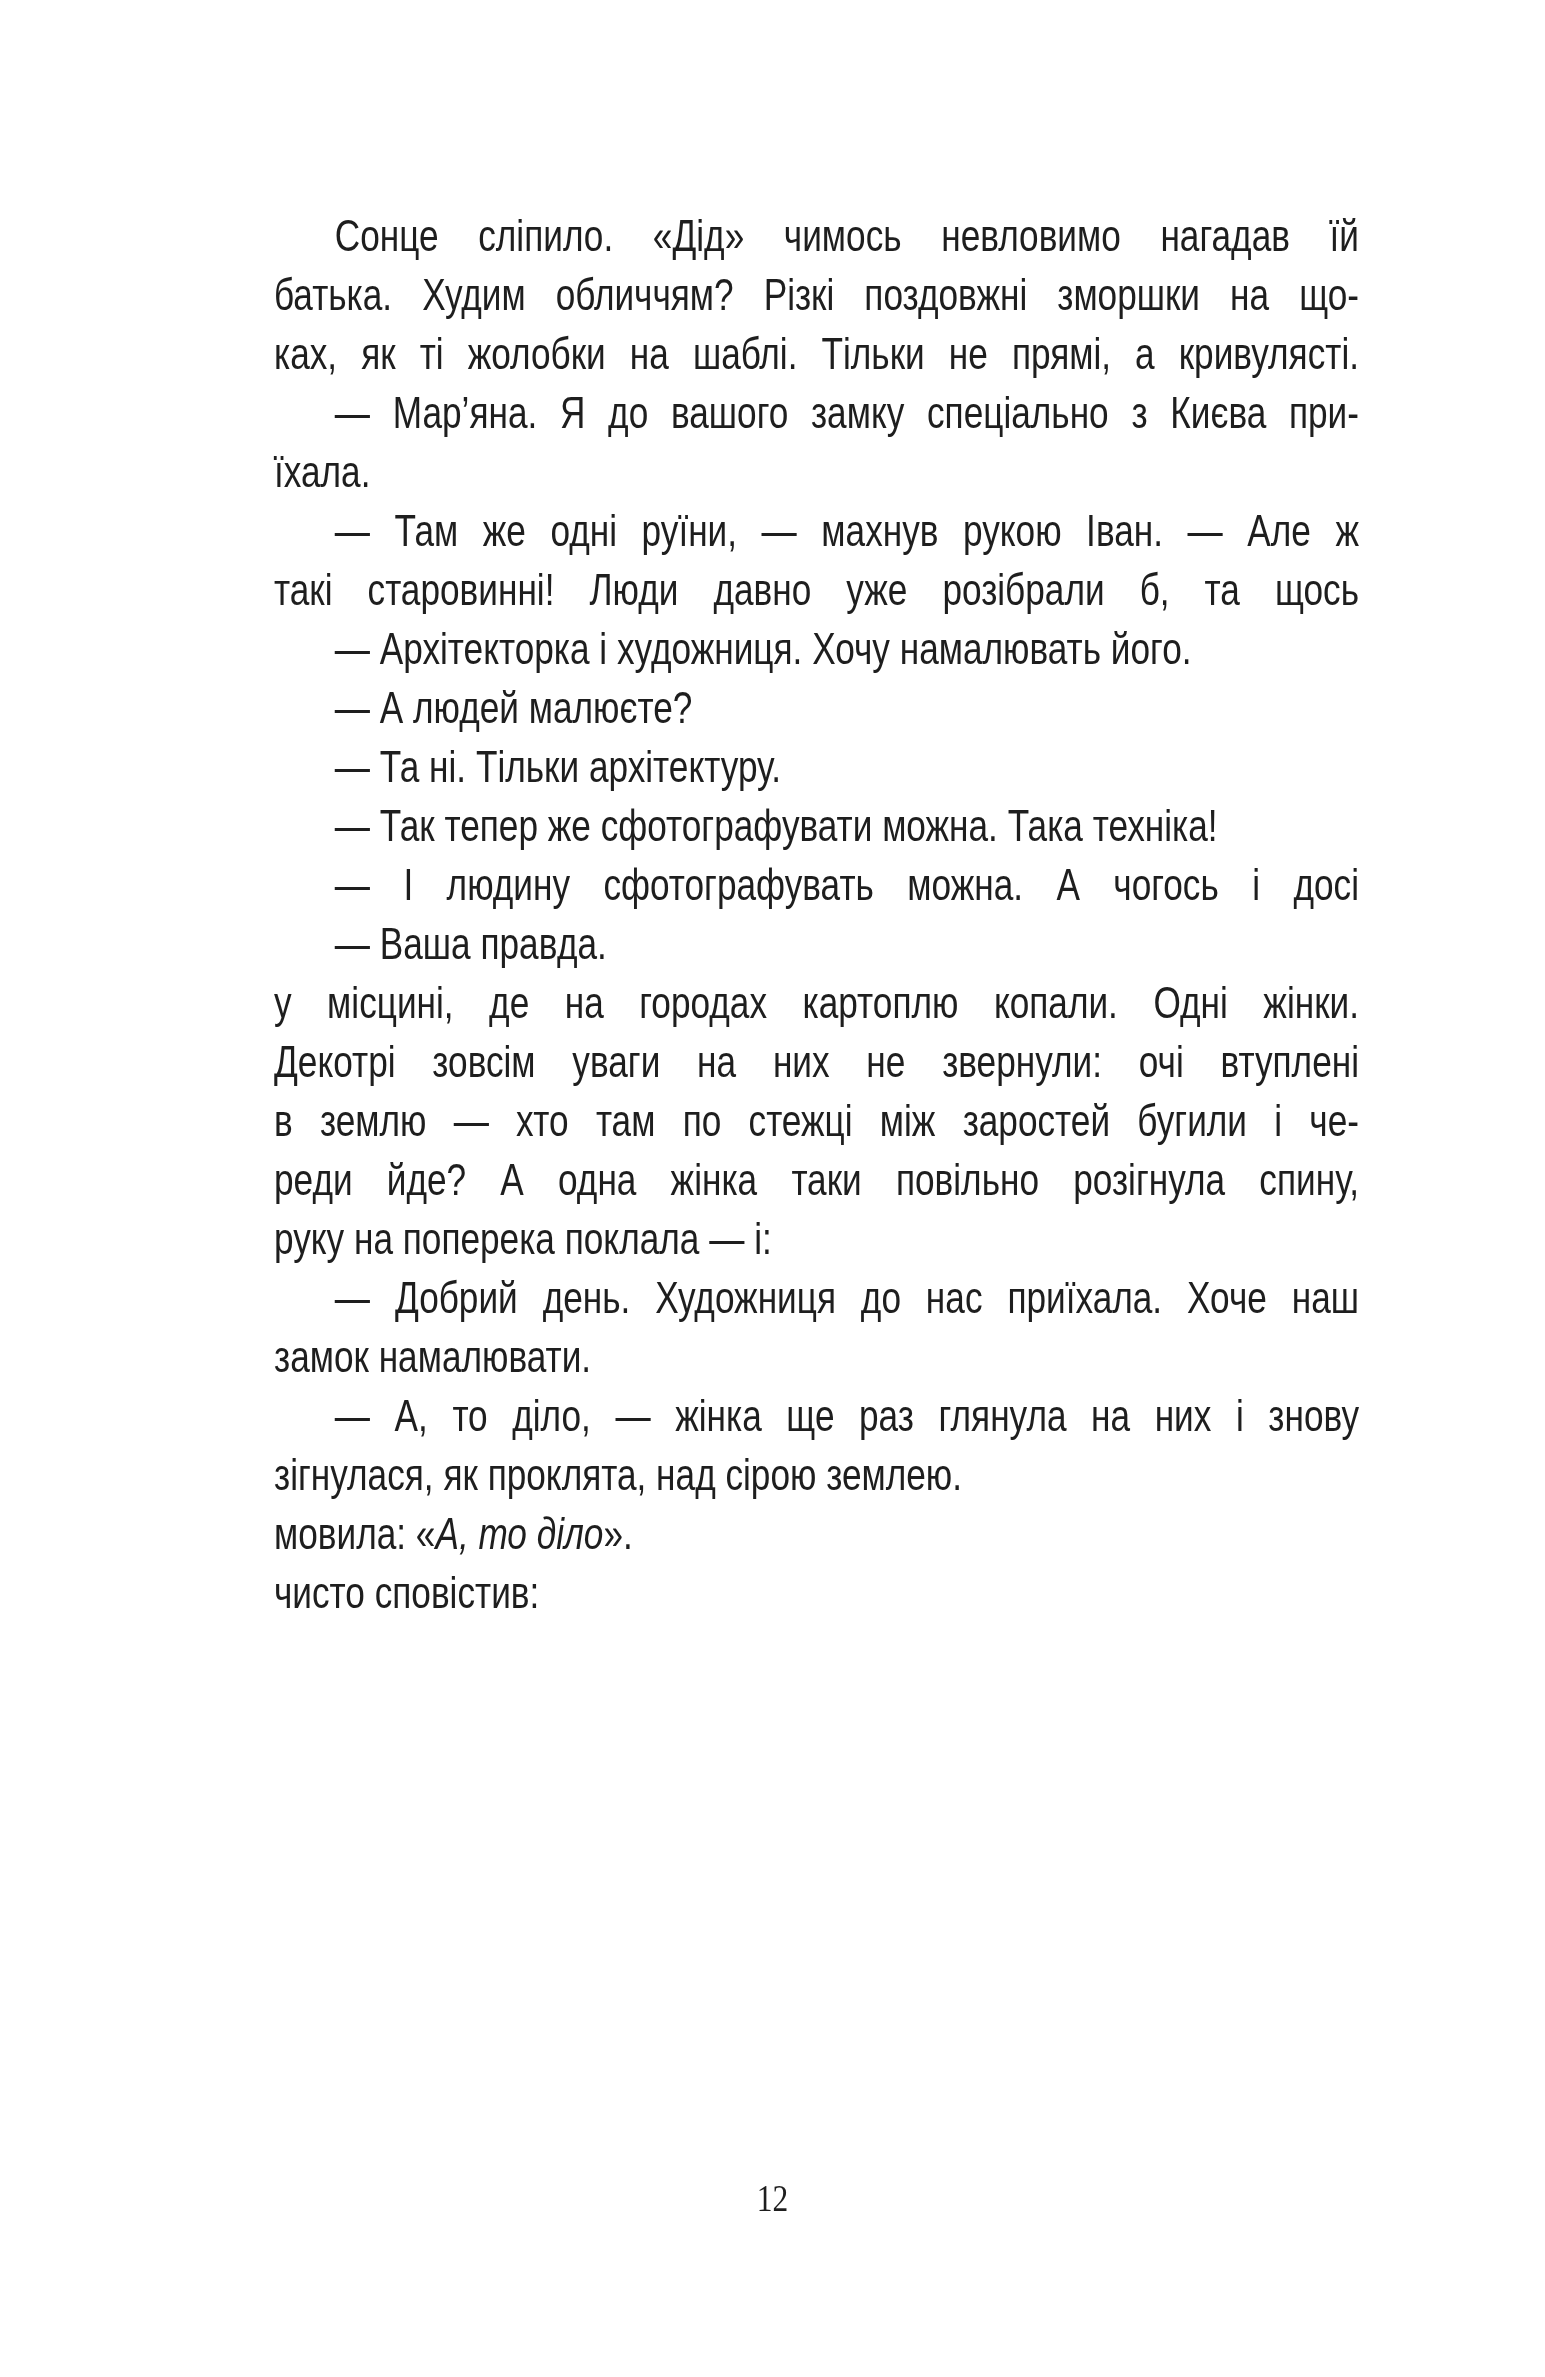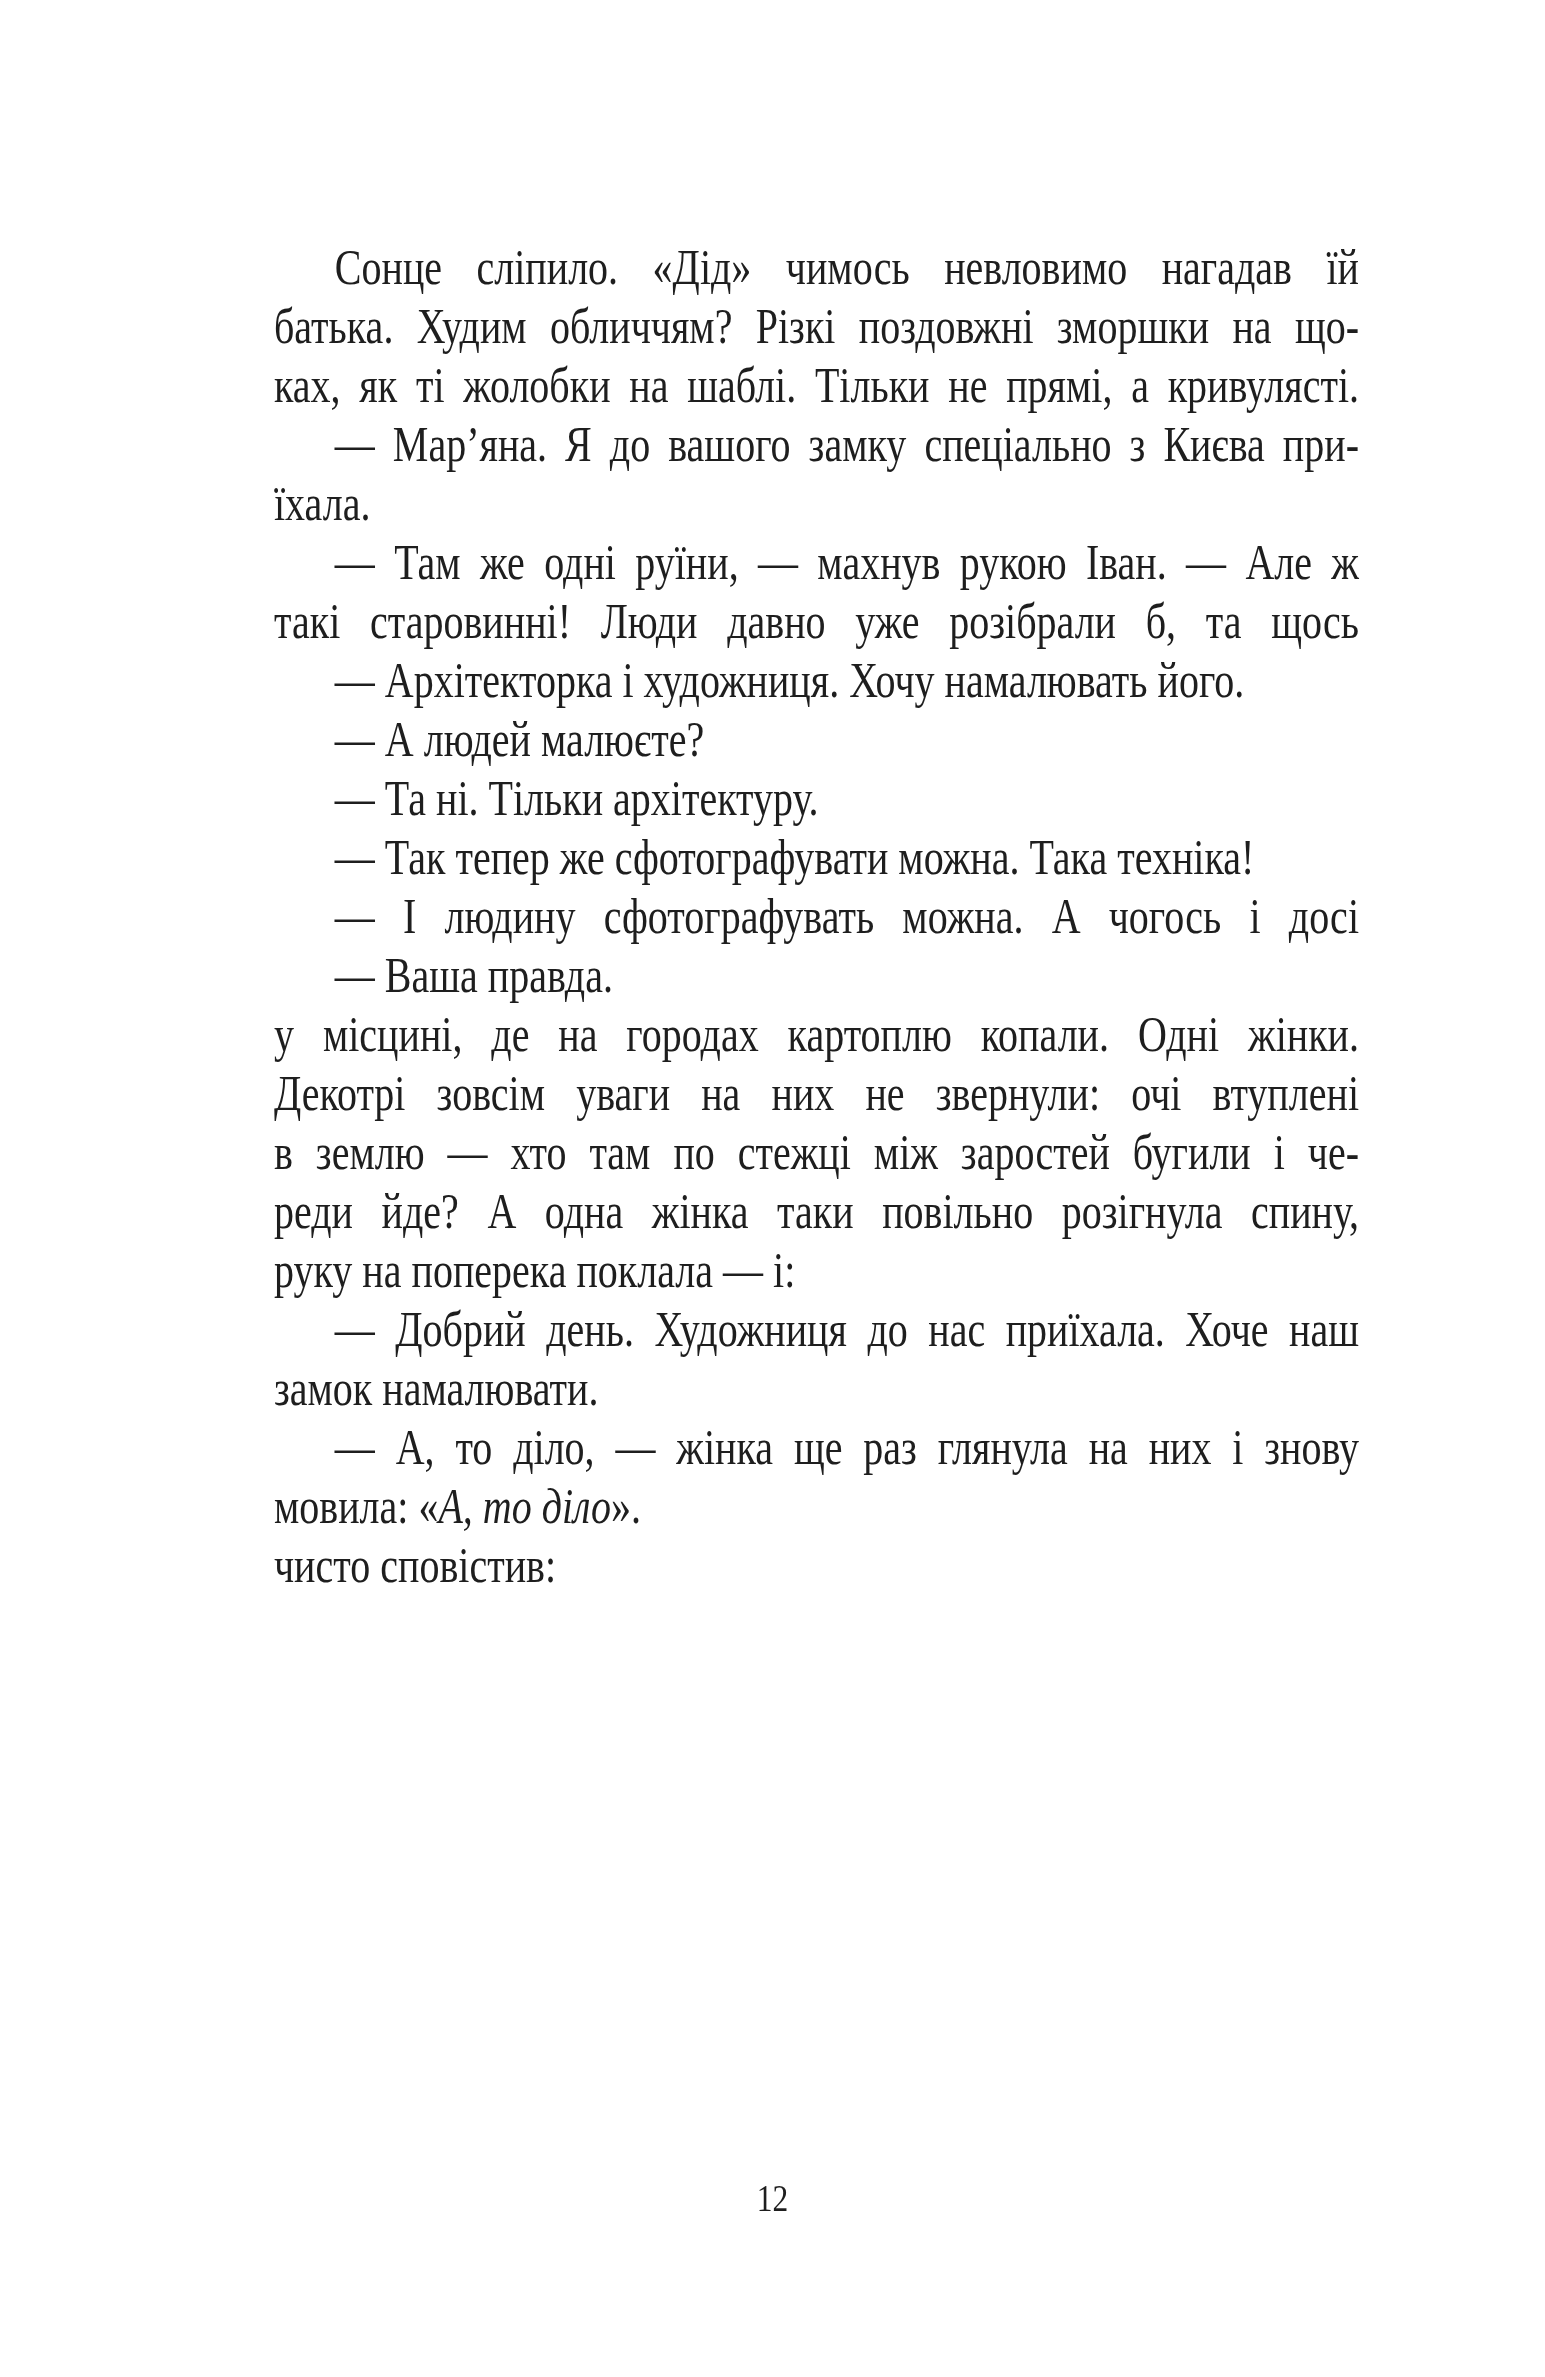--- a/index.html
+++ b/index.html
@@ -1,21 +1,21 @@
 <!DOCTYPE html>
 <html style="font-size:13px"><head>
 <meta charset="utf-8">
 <style>
   html, body { margin: 0; padding: 0; background: #ffffff; }
   body { width: 1545px; height: 2377px; position: relative; overflow: hidden; }
   .page { position: absolute; left: 0; top: 0; width: 1545px; height: 2377px; background: #ffffff; }
   .text-block {
     position: absolute; left: 274px; top: 206px; width: 1085px;
-    font-family: Liberation Serif, serif;
-    font-size: 50px; color: #1e1e1e; margin-top: 32px;
+    font-family: Liberation Sans, sans-serif;
+    font-size: 44px; color: #1e1e1e;
   }
   .line {
     height: 59px; line-height: 59px; white-space: nowrap;
     display: block; position: relative;
   }
   .line .t {
     display: inline-block; transform-origin: left center;
     transform: scaleX(0.80);
   }
   .line.justify .t { width: 125%; text-align: justify; text-align-last: justify; }
@@ -48,18 +48,19 @@
     <div class="line indent justify"><span class="t">— І людину сфотографувать можна. А чогось і досі</span></div>
     <div class="line indent"><span class="t">— Ваша правда.</span></div>
     <div class="line justify"><span class="t">у місцині, де на городах картоплю копали. Одні жінки.</span></div>
     <div class="line justify"><span class="t">Декотрі зовсім уваги на них не звернули: очі втуплені</span></div>
     <div class="line justify"><span class="t">в землю — хто там по стежці між заростей бугили і че-</span></div>
     <div class="line justify"><span class="t">реди йде? А одна жінка таки повільно розігнула спину,</span></div>
     <div class="line"><span class="t">руку на поперека поклала — і:</span></div>
     <div class="line indent justify"><span class="t">— Добрий день. Художниця до нас приїхала. Хоче наш</span></div>
     <div class="line"><span class="t">замок намалювати.</span></div>
     <div class="line indent justify"><span class="t">— А, то діло, — жінка ще раз глянула на них і знову</span></div>
+    <div class="line"><span class="t">зігнулася, як проклята, над сірою землею.</span></div>
     <div class="line"><span class="t"><span>мовила: «</span><span class="ital">А, то діло</span><span>».</span></span></div>
     <div class="line"><span class="t">чисто сповістив:</span></div>
   </div>
   <div class="page-number">12</div>
 </div>
 
 
 </body></html>

